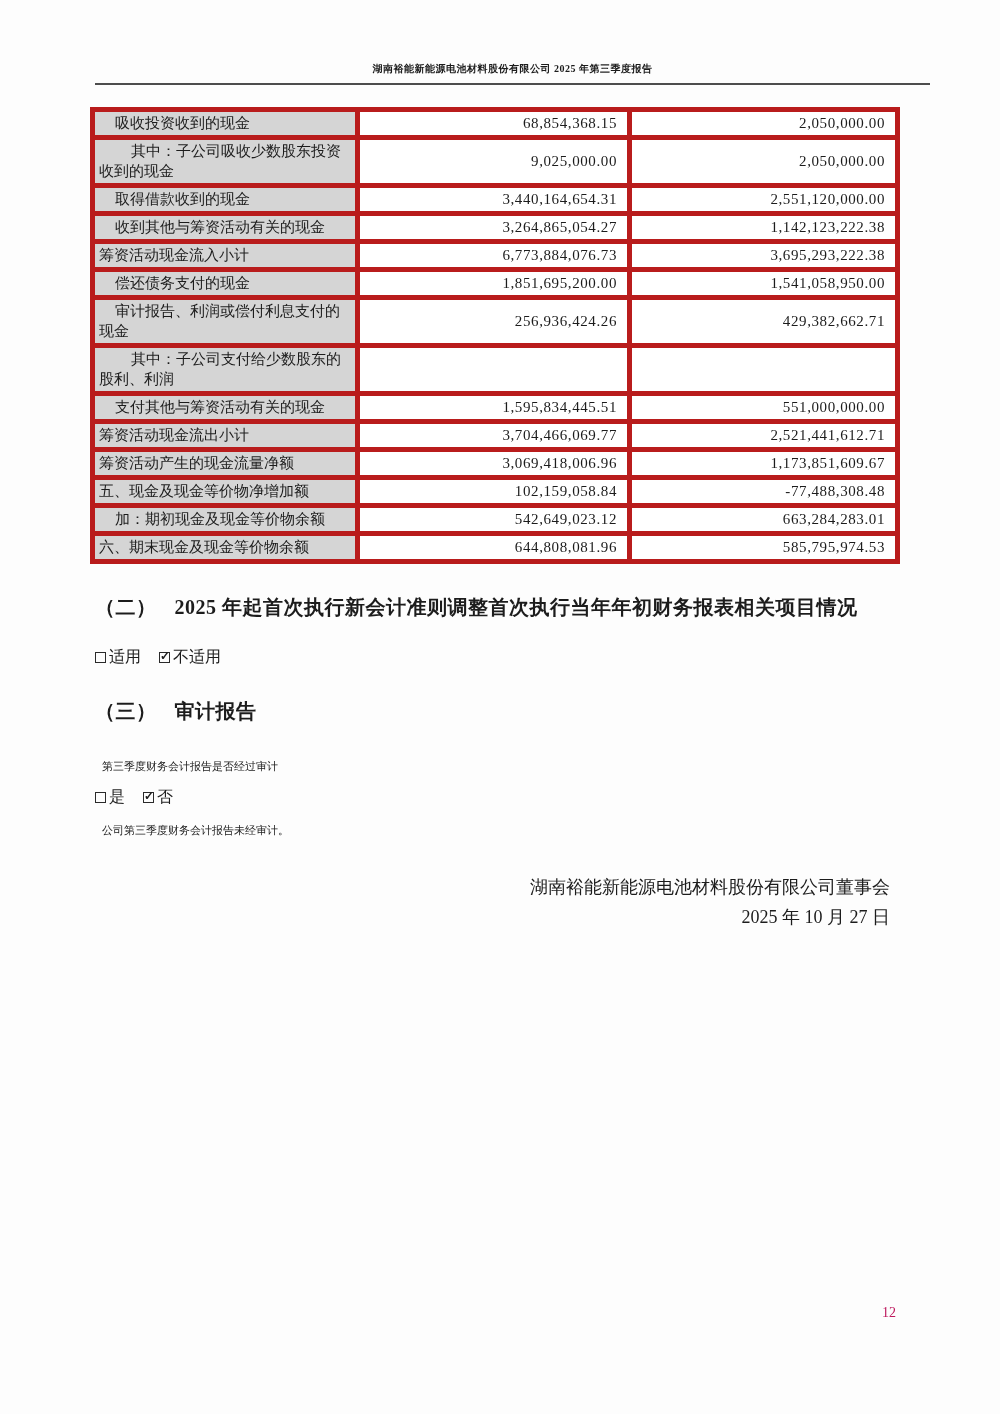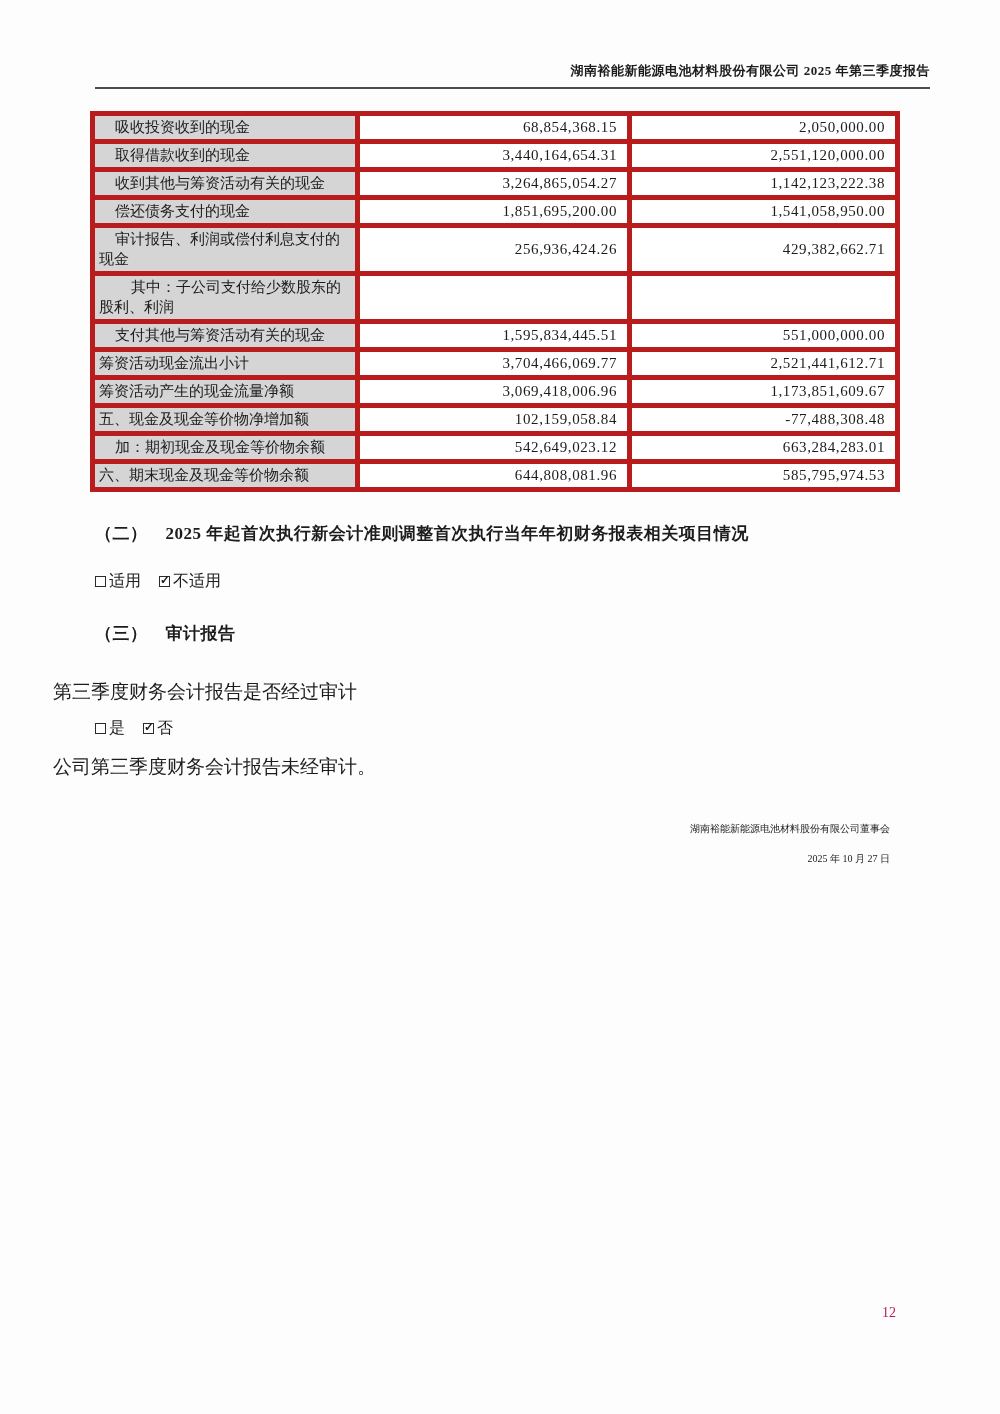--- a/index.html
+++ b/index.html
@@ -9,23 +9,23 @@
     background: #fdfdfd;
     position: relative;
     box-sizing: border-box;
     padding-top: 62px;
     font-family: "Liberation Serif", "DejaVu Serif", serif;
     color: #1c1c1c;
     overflow: hidden;
   }
   .doc-header {
     margin: 0 70px 0 95px;
-    text-align: right;
+    text-align: center;
     font-weight: bold;
-    font-size: 13px;
+    font-size: 10px;
     letter-spacing: 0.5px;
     padding-bottom: 7px;
     border-bottom: 2px solid #4d4d4d;
   }
   table.fin {
     border-collapse: collapse;
     margin: 22px 0 0 90px;
     width: 805px;
     table-layout: fixed;
     font-size: 15px;
@@ -48,21 +48,21 @@
     padding-right: 10px;
     letter-spacing: 0.6px;
     background: #fff;
     padding-left: 12px;
   }
   .ind0 { text-indent: 0; }
   .ind1 { text-indent: 16px; }
   .ind2 { text-indent: 32px; }
   .section-heading {
     margin: 30px 70px 0 95px;
-    font-size: 17px;
+    font-size: 20px;
     font-weight: bold;
     letter-spacing: 0.5px;
   }
   .section-heading .sec-label { margin-right: 18px; }
   .cb-line {
     margin: 26px 70px 0 95px;
     font-size: 16px;
   }
   .cb { margin-right: 14px; white-space: nowrap; }
   .cb .box {
@@ -77,27 +77,27 @@
   .cb .box::after {
     content: "\2713";
     position: absolute;
     left: 0px; top: -4px;
     font-size: 12px;
     font-weight: bold;
     visibility: hidden;
   }
   .cb.checked .box::after { visibility: visible; }
   .body-line {
-    margin: 22px 70px 0 53px;
-    font-size: 19px;
+    margin: 22px 70px 0 102px;
+    font-size: 11px;
   }
   .signature {
     margin: 34px 110px 0 95px;
     text-align: right;
-    font-size: 10px;
+    font-size: 18px;
     line-height: 30px;
   }
   .page-number {
     position: absolute;
     top: 1305px;
     right: 104px;
     font-size: 14px;
     color: #be185d;
   }
 </style>
@@ -114,33 +114,43 @@
         <col class="c2">
         <col class="c3">
       </colgroup>
     <tbody>
     <tr>
       <td class="item ind1">吸收投资收到的现金</td>
       <td class="num">68,854,368.15</td>
       <td class="num">2,050,000.00</td>
     </tr>
 
+    <tr>
+      <td class="item ind2">其中：子公司吸收少数股东投资收到的现金</td>
+      <td class="num">9,025,000.00</td>
+      <td class="num">2,050,000.00</td>
+    </tr>
 
     <tr>
       <td class="item ind1">取得借款收到的现金</td>
       <td class="num">3,440,164,654.31</td>
       <td class="num">2,551,120,000.00</td>
     </tr>
 
     <tr>
       <td class="item ind1">收到其他与筹资活动有关的现金</td>
       <td class="num">3,264,865,054.27</td>
       <td class="num">1,142,123,222.38</td>
     </tr>
 
+    <tr>
+      <td class="item ind0">筹资活动现金流入小计</td>
+      <td class="num">6,773,884,076.73</td>
+      <td class="num">3,695,293,222.38</td>
+    </tr>
 
     <tr>
       <td class="item ind1">偿还债务支付的现金</td>
       <td class="num">1,851,695,200.00</td>
       <td class="num">1,541,058,950.00</td>
     </tr>
 
     <tr>
       <td class="item ind1">审计报告、利润或偿付利息支付的现金</td>
       <td class="num">256,936,424.26</td>

